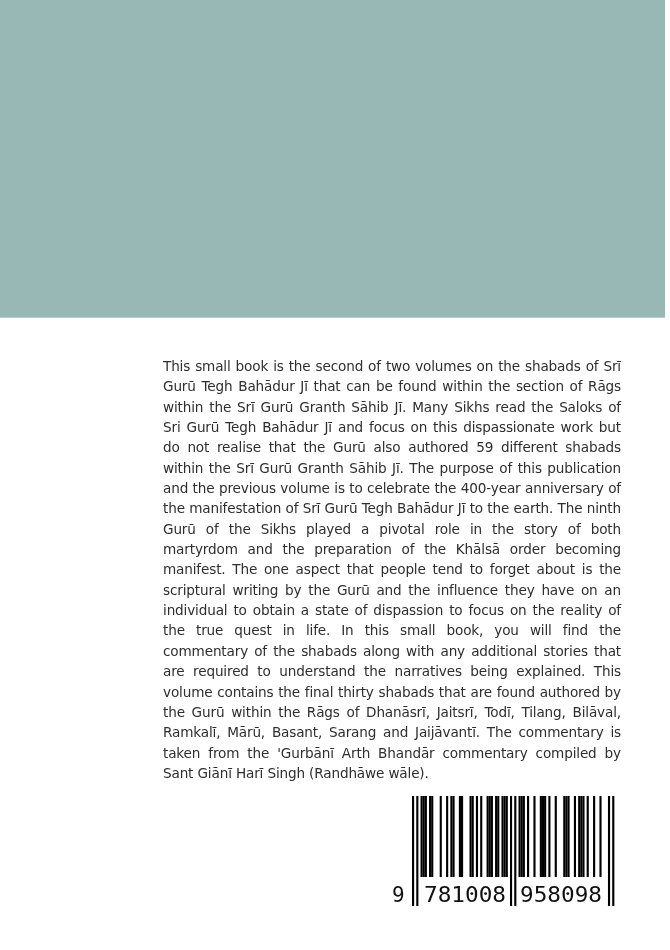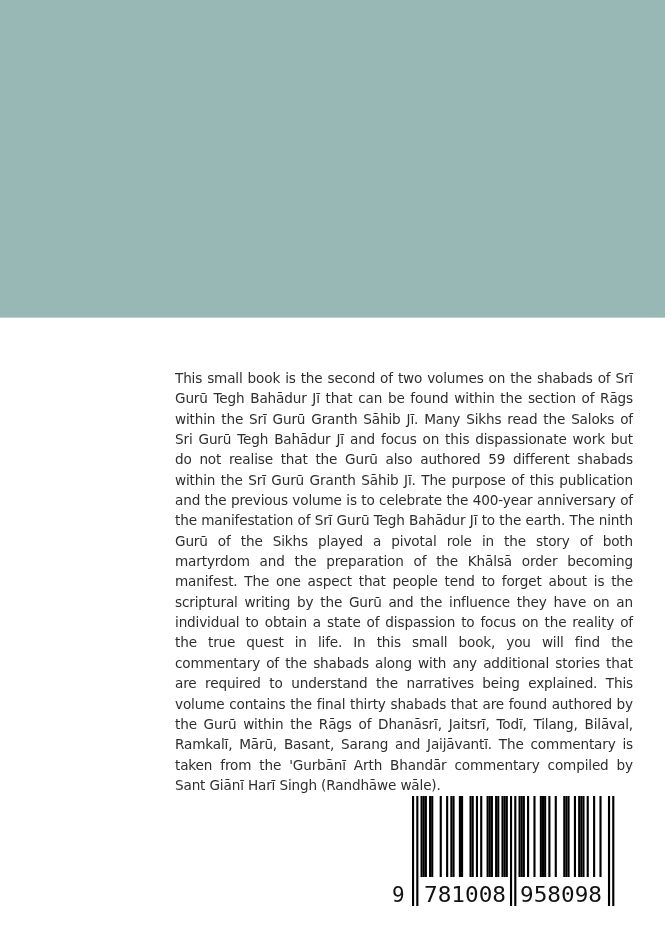--- a/index.html
+++ b/index.html
@@ -27,21 +27,21 @@
       position: absolute;
       left: 0; right: 0; bottom: -1px;
       height: 1px;
       background: #b9cfcd;
     }
     .blurb {
       position: absolute;
       left: 163px;
       top: 356px;
       width: 458px;
-      margin: 12px;
+      margin: 0;
       font-size: 13.6px;
       line-height: 20.35px;
       color: #2e2e2e;
       text-align: justify;
       letter-spacing: -0.15px;
       word-spacing: 0px;
     }
     .barcode {
       position: absolute;
       left: 390px;

